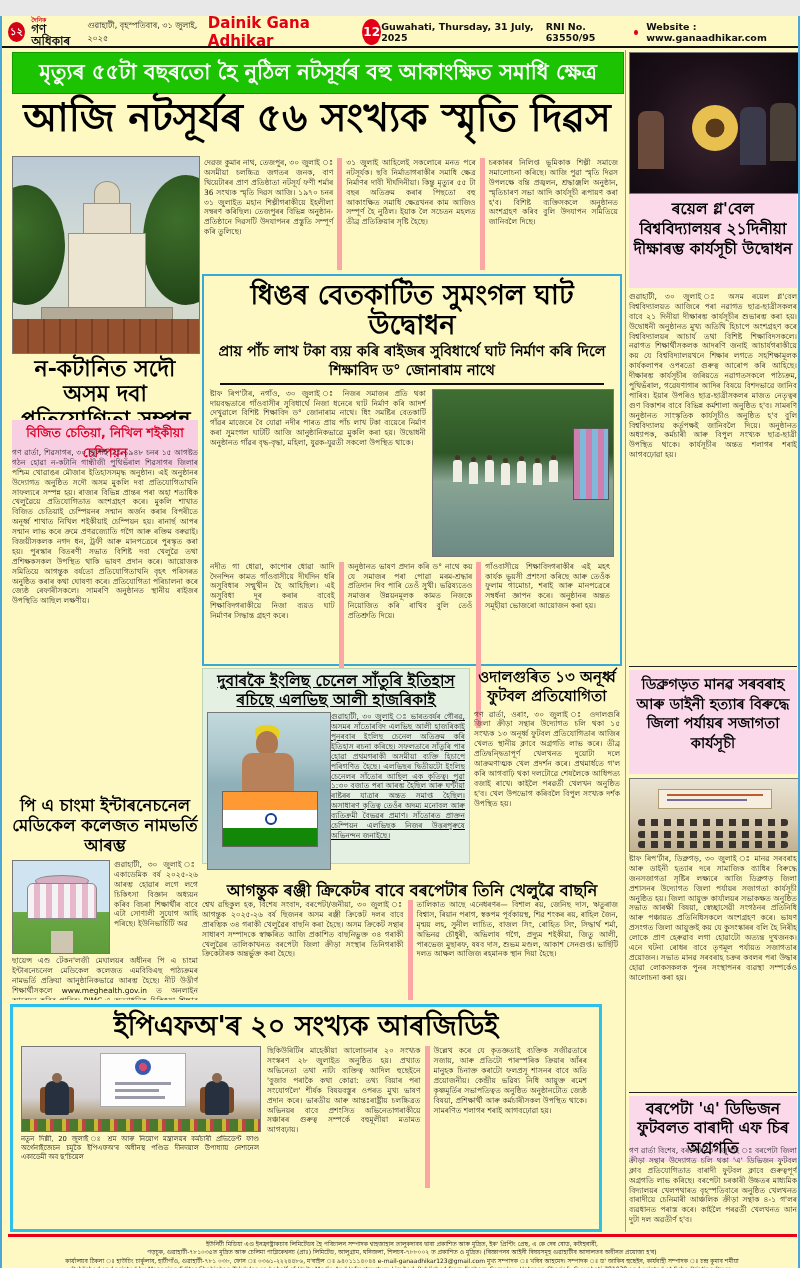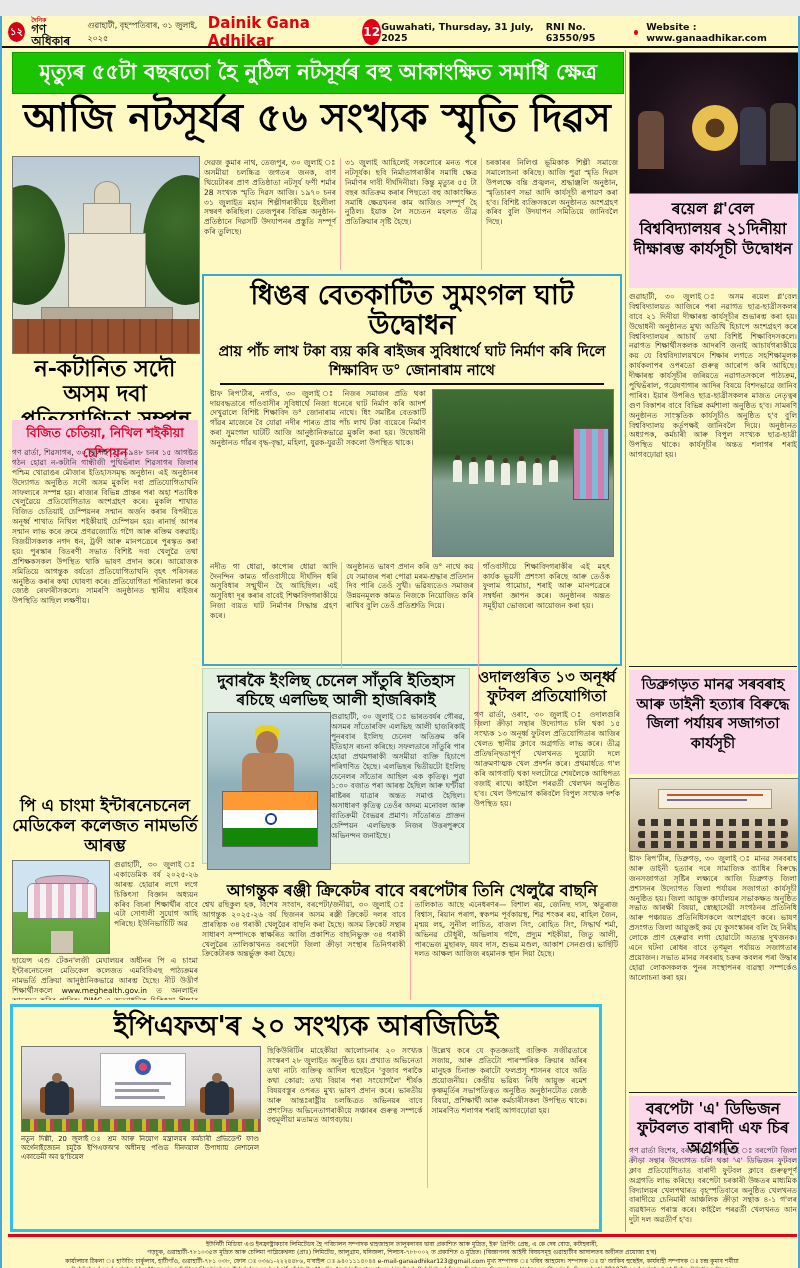--- a/index.html
+++ b/index.html
@@ -16,21 +16,21 @@
   .date-as{font-size:8px;color:#222;}
   .m-title{font-size:15px;font-weight:bold;color:#e30016;}
   .page-badge{width:22px;height:26px;border-radius:50%;background:#e30016;color:#fff;font-size:12px;font-weight:bold;display:flex;align-items:center;justify-content:center;}
   .m-right{display:flex;align-items:center;gap:8px;font-size:9.5px;font-weight:bold;color:#111;}
   .dot{width:5px;height:5px;border-radius:50%;background:#e30016;display:inline-block;}
   .header-rule{position:absolute;left:0;top:30px;width:800px;height:2px;background:#111;}
   
   .h{font-weight:bold;text-align:center;color:#000;}
   .t{font-size:7.5px;line-height:1.32;text-align:justify;color:#1b1b1b;overflow:hidden;}
   .cols{display:flex;overflow:hidden;}
-  .col{flex:1;padding:0 4px;border-left:1px solid #fca5a5;}
+  .col{flex:1;padding:0 4px;border-left:5px solid #fca5a5;}
   .col:first-child{border-left:none;padding-left:0;}
   .pinkbg{background:#fbd9ea;}
   .photo{position:absolute;overflow:hidden;border:1px solid #777;}
   
   #banner{position:absolute;left:10px;top:36px;width:610px;height:40px;background:#1cc301;border:1px solid #0f9a00;display:flex;align-items:center;justify-content:center;}
   #banner .h{color:#fff;font-size:21px;}
   #lead-headline{position:absolute;left:10px;top:82px;width:610px;font-size:39px;line-height:1.05;}
   #lead-photo{left:10px;top:140px;width:186px;height:196px;background:linear-gradient(180deg,#b9c9d5 0%,#d9e0d6 55%,#cfd4c6 100%);}
   .tree{position:absolute;border-radius:50%;background:radial-gradient(circle at 40% 35%,#3d6e2a,#1e3f15);}
   #mon-plaza{position:absolute;left:0;bottom:0;width:100%;height:34px;background:repeating-linear-gradient(90deg,#94502f 0 14px,#7c3f23 14px 16px);}
@@ -56,21 +56,21 @@
   #chess-subhead{position:absolute;left:10px;top:404px;width:186px;background:#f8cfe2;color:#e00028;font-weight:bold;font-size:12.5px;text-align:center;padding:4px 2px;box-sizing:border-box;}
   #chess-body{position:absolute;left:10px;top:432px;width:186px;height:344px;}
   #medical-headline{position:absolute;left:10px;top:780px;width:186px;font-size:16.5px;line-height:1.2;}
   #medical-photo{left:10px;top:844px;width:96px;height:92px;background:linear-gradient(180deg,#cfe4f0 0%,#cfe4f0 55%,#69a844 56%,#5f9c3c 100%);}
   #med-bld{position:absolute;left:14px;top:22px;width:68px;height:34px;background:repeating-linear-gradient(90deg,#f3f3f3 0 6px,#e7b7cb 6px 12px);border:1px solid #888;border-radius:6px 6px 0 0;}
   #med-roof{position:absolute;left:22px;top:14px;width:52px;height:10px;background:#d8aec2;border:1px solid #888;border-radius:50%;}
   #med-path{position:absolute;left:38px;bottom:0;width:22px;height:22px;background:#cfc6b2;}
   #medical-wrap{position:absolute;left:112px;top:844px;width:84px;height:92px;}
   #medical-rest{position:absolute;left:10px;top:940px;width:186px;height:44px;}
   
-  #swimmer-box{position:absolute;left:200px;top:652px;width:268px;height:196px;background:#e4f1e2;border:1px solid #bcd4ba;box-sizing:border-box;padding:3px 4px;}
+  #swimmer-box{position:absolute;left:200px;top:652px;width:268px;height:196px;background:#e4f1e2;border:1px solid #bcd4ba;box-sizing:border-box;padding:3px 4px;text-decoration:underline;}
   #swimmer-headline{font-size:15.5px;line-height:1.2;}
   #swimmer-row{display:flex;margin-top:3px;height:158px;overflow:hidden;}
   #swimmer-photo{position:relative;width:122px;height:156px;border:1px solid #777;background:linear-gradient(180deg,#c2d9dd 0%,#a9c4c9 30%,#8fb0b8 45%,#9db6bc 100%);flex:none;overflow:hidden;}
   #sw-head{position:absolute;left:48px;top:18px;width:22px;height:24px;background:#b07850;border-radius:50% 50% 42% 42%;}
   #sw-cap{position:absolute;left:47px;top:12px;width:24px;height:12px;background:#e8d020;border-radius:50% 50% 0 0;}
   #sw-torso{position:absolute;left:34px;top:40px;width:52px;height:40px;background:#b8815a;border-radius:10px 10px 0 0;}
   #sw-flag{position:absolute;left:14px;top:78px;width:94px;height:54px;border:1px solid #666;}
   #sw-flag .s1{height:33.3%;background:#ff9933;}
   #sw-flag .s2{height:33.4%;background:#ffffff;position:relative;}
   #sw-flag .s2:before{content:"";position:absolute;left:42px;top:3px;width:12px;height:12px;border:2px solid #123c8c;border-radius:50%;box-sizing:border-box;}
@@ -152,21 +152,21 @@
   <div id="lead-photo" class="photo">
     <div class="tree" style="left:-28px;top:28px;width:80px;height:120px;"></div>
     <div class="tree" style="right:-30px;top:18px;width:86px;height:130px;"></div>
     <div id="mon-dome"></div>
     <div id="mon-mid"></div>
     <div id="mon-body"></div>
     <div id="mon-steps"></div>
     <div id="mon-plaza"></div>
   </div>
   <div id="lead-body" class="cols">
-    <div class="col t">দেৱজ কুমাৰ নাথ, তেজপুৰ, ৩০ জুলাই ঃ অসমীয়া চলচ্চিত্ৰ জগতৰ জনক, বাণ থিয়েটাৰৰ প্ৰাণ প্ৰতিষ্ঠাতা নটসূৰ্য ফণী শৰ্মাৰ 28 সংখ্যক স্মৃতি দিৱস আজি। ১৯৭০ চনৰ ৩১ জুলাইত মহান শিল্পীগৰাকীয়ে ইহলীলা সম্বৰণ কৰিছিল। তেজপুৰৰ বিভিন্ন অনুষ্ঠান-প্ৰতিষ্ঠানে দিৱসটি উদযাপনৰ প্ৰস্তুতি সম্পূৰ্ণ কৰি তুলিছে।</div>
+    <div class="col t">দেৱজ কুমাৰ নাথ, তেজপুৰ, ৩০ জুলাই ঃ অসমীয়া চলচ্চিত্ৰ জগতৰ জনক, বাণ থিয়েটাৰৰ প্ৰাণ প্ৰতিষ্ঠাতা নটসূৰ্য ফণী শৰ্মাৰ 36 সংখ্যক স্মৃতি দিৱস আজি। ১৯৭০ চনৰ ৩১ জুলাইত মহান শিল্পীগৰাকীয়ে ইহলীলা সম্বৰণ কৰিছিল। তেজপুৰৰ বিভিন্ন অনুষ্ঠান-প্ৰতিষ্ঠানে দিৱসটি উদযাপনৰ প্ৰস্তুতি সম্পূৰ্ণ কৰি তুলিছে।</div>
     <div class="col t">৩১ জুলাই আহিলেই সকলোৰে মনত পৰে নটসূৰ্যক। ছবি নিৰ্মাতাগৰাকীৰ সমাধি ক্ষেত্ৰ নিৰ্মাণৰ দাবী দীৰ্ঘদিনীয়া। কিন্তু মৃত্যুৰ ৫৫ টা বছৰ অতিক্ৰম কৰাৰ পিছতো বহু আকাংক্ষিত সমাধি ক্ষেত্ৰখনৰ কাম আজিও সম্পূৰ্ণ হৈ নুঠিল। ইয়াক লৈ সচেতন মহলত তীব্ৰ প্ৰতিক্ৰিয়াৰ সৃষ্টি হৈছে।</div>
     <div class="col t">চৰকাৰৰ নিলিপ্ত ভূমিকাক শিল্পী সমাজে সমালোচনা কৰিছে। আজি পুৱা স্মৃতি দিৱস উপলক্ষে বন্তি প্ৰজ্বলন, শ্ৰদ্ধাঞ্জলি অনুষ্ঠান, স্মৃতিচাৰণ সভা আদি কাৰ্যসূচী ৰূপায়ণ কৰা হ'ব। বিশিষ্ট ব্যক্তিসকলে অনুষ্ঠানত অংশগ্ৰহণ কৰিব বুলি উদযাপন সমিতিয়ে জানিবলৈ দিছে।</div>
   </div>
 
   <div id="ghat-box">
     <div id="ghat-headline" class="h">ধিঙৰ বেতকাটিত সুমংগল ঘাট উদ্বোধন</div>
     <div id="ghat-subhead" class="h">প্ৰায় পাঁচ লাখ টকা ব্যয় কৰি ৰাইজৰ সুবিধাৰ্থে ঘাট নিৰ্মাণ কৰি দিলে শিক্ষাবিদ ড° জোনাৰাম নাথে</div>
     <div id="ghat-rule"></div>
     <div id="ghat-row">
       <div id="ghat-left" class="t">ষ্টাফ ৰিপ'ৰ্টাৰ, নগাঁও, ৩০ জুলাই ঃ নিজৰ সমাজৰ প্ৰতি থকা দায়বদ্ধতাৰে গাঁওবাসীৰ সুবিধাৰ্থে নিজা ধনেৰে ঘাট নিৰ্মাণ কৰি আদৰ্শ দেখুৱালে বিশিষ্ট শিক্ষাবিদ ড° জোনাৰাম নাথে। ধিং সমষ্টিৰ বেতকাটি গাঁৱৰ মাজেৰে বৈ যোৱা নদীৰ পাৰত প্ৰায় পাঁচ লাখ টকা ব্যয়েৰে নিৰ্মাণ কৰা সুমংগল ঘাটটি আজি আনুষ্ঠানিকভাৱে মুকলি কৰা হয়। উদ্বোধনী অনুষ্ঠানত গাঁৱৰ বৃদ্ধ-বৃদ্ধা, মহিলা, যুৱক-যুৱতী সকলো উপস্থিত থাকে।</div>

